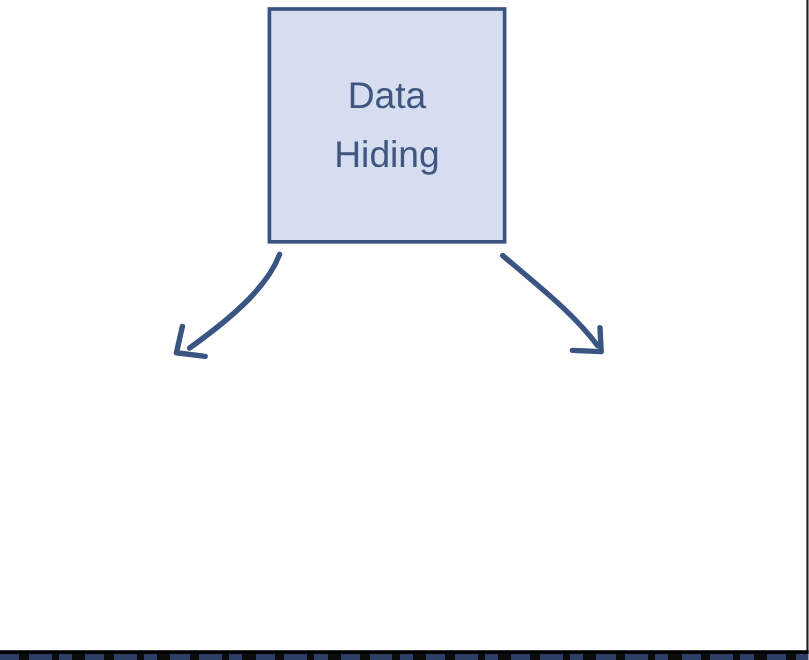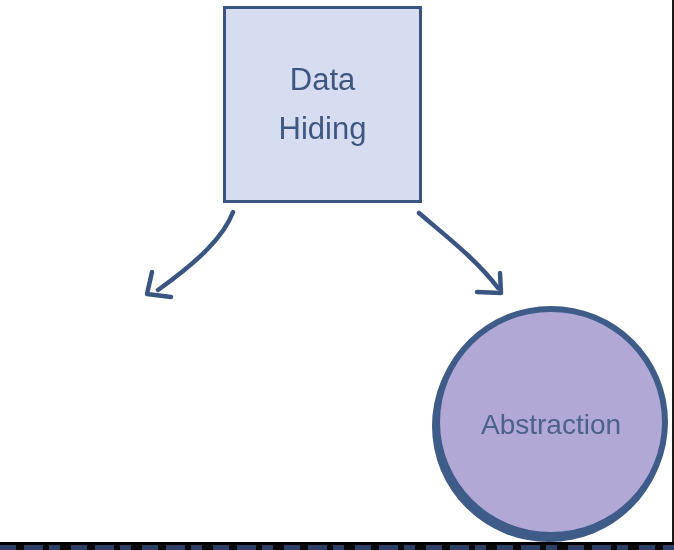--- a/index.html
+++ b/index.html
@@ -130,20 +130,17 @@
       <path d="M 233 212 C 224 236 200 260 158 290"></path>
       <path d="M 152 272 L 147 294 L 171 297"></path>
     </g>
     <g>
       <path d="M 419 213 C 447 237 477 260 498 288"></path>
       <path d="M 500 273 L 501 293 L 477 292"></path>
     </g>
   </svg>
 
 
-  <div class="circle circle-abstraction">
-    <div class="label">Abstraction</div>
-  </div>
 
   <div class="frame-right"></div>
   <div class="bottom-strip"></div>
 
 </div>
 
 </body></html>

